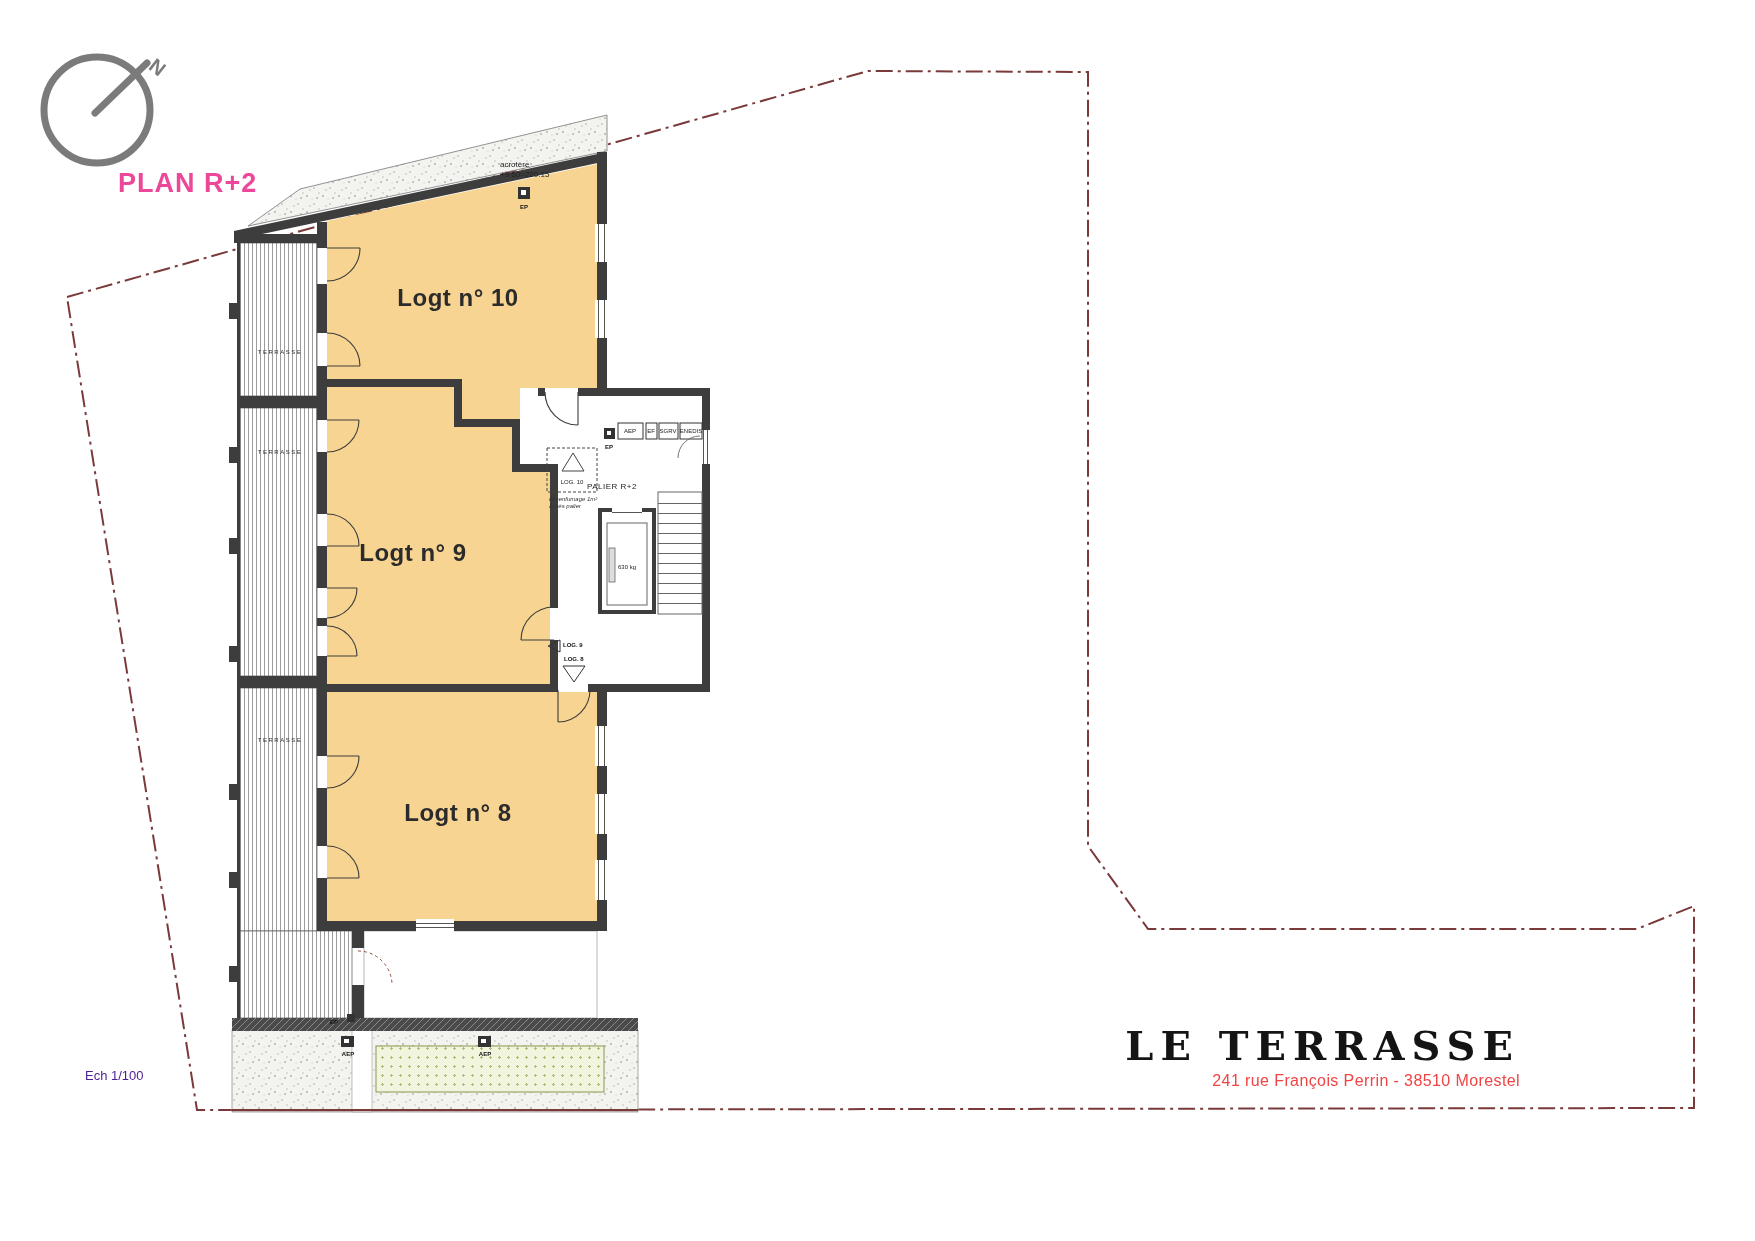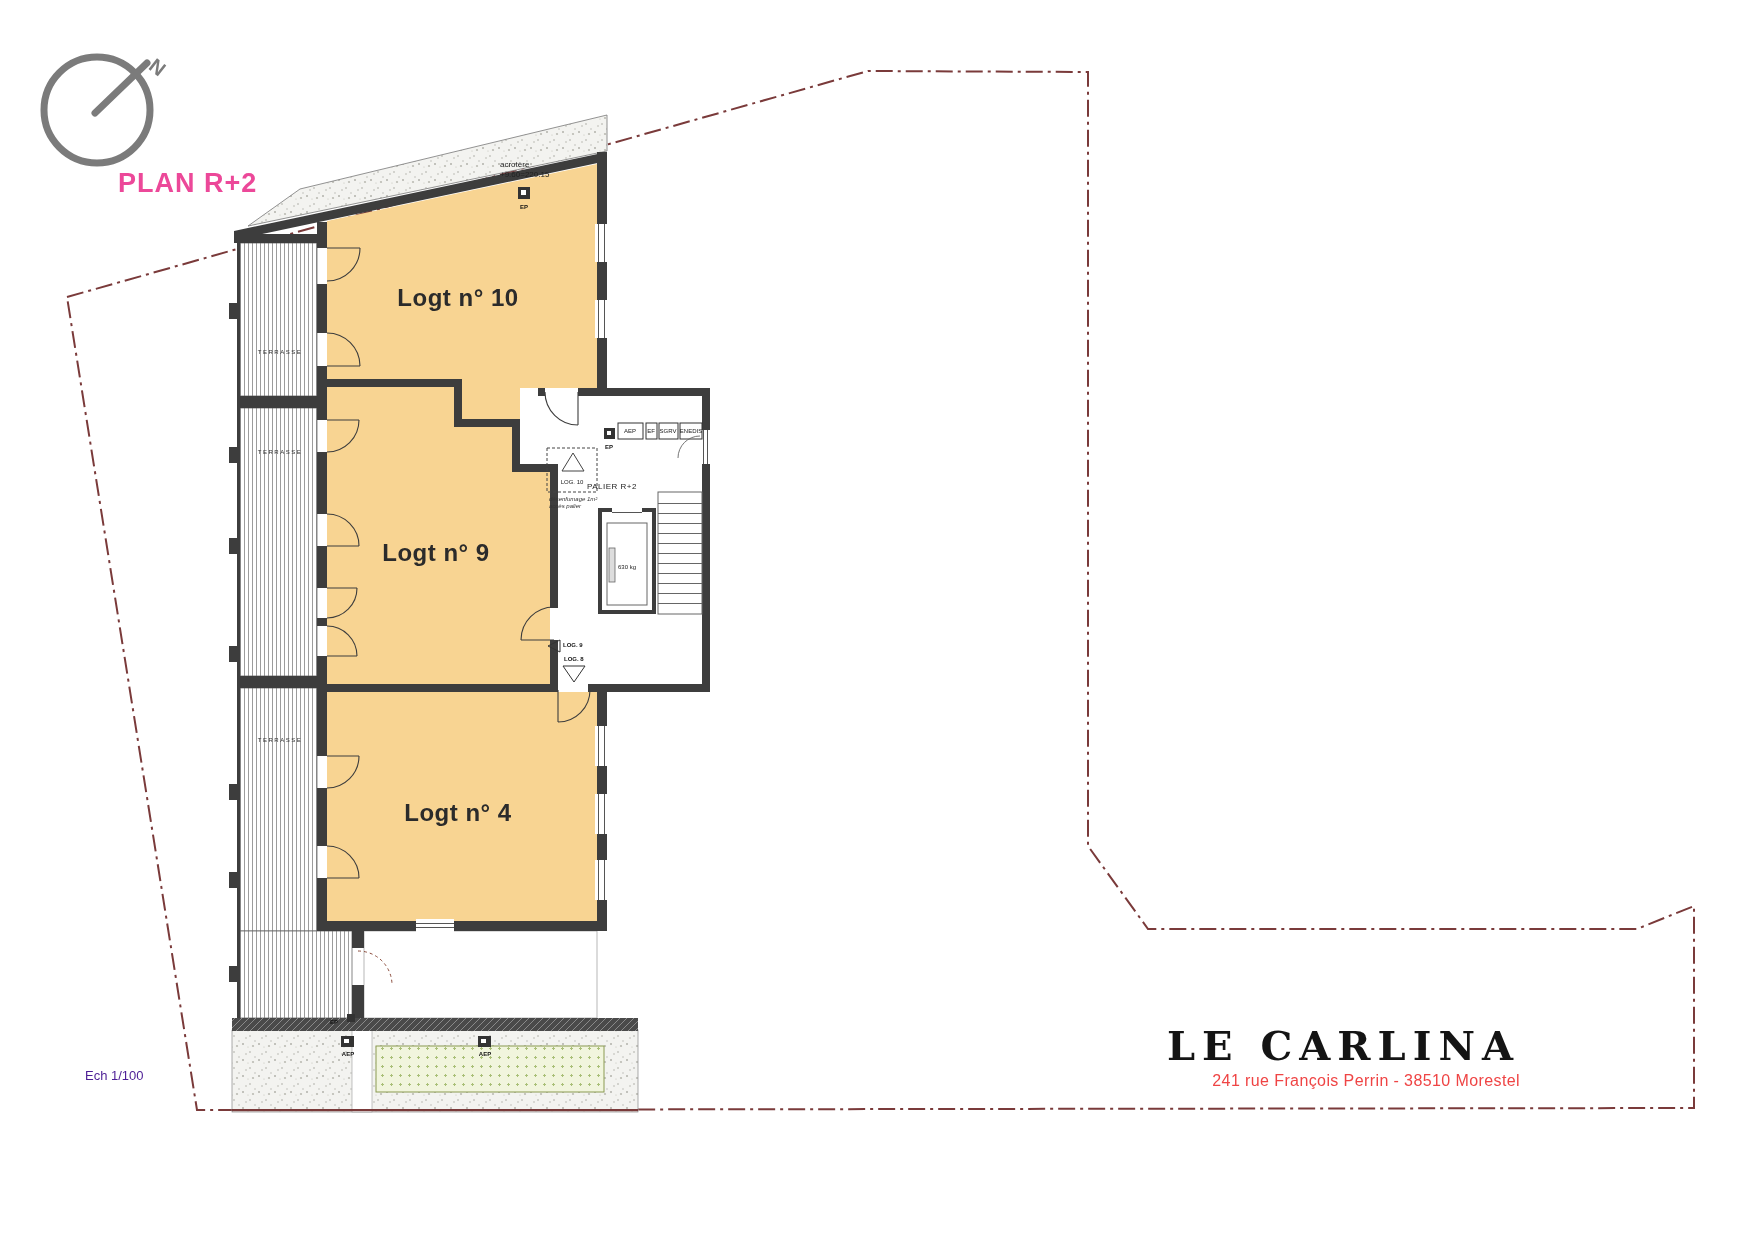--- a/index.html
+++ b/index.html
@@ -228,22 +228,22 @@
   <g stroke="#7b7b7b" fill="none">
     <circle cx="97" cy="110" r="53" stroke-width="7"></circle>
     <path d="M95 113 L147 63" stroke-width="7" stroke-linecap="round"></path>
   </g>
 </svg>
 
 <div class="lbl north-n" style="left:150px;top:56px;">N</div>
 <div class="lbl plan-title" style="left:118px;top:168px;">PLAN R+2</div>
 
 <div class="lbl apt center" style="left:458px;top:298px;">Logt n° 10</div>
-<div class="lbl apt center" style="left:436px;top:553px;">Logt n° 9</div>
-<div class="lbl apt center" style="left:458px;top:813px;">Logt n° 4</div>
+<div class="lbl apt center" style="left:413px;top:553px;">Logt n° 9</div>
+<div class="lbl apt center" style="left:458px;top:813px;">Logt n° 8</div>
 
 <div class="lbl terr center" style="left:280px;top:352px;">TERRASSE</div>
 <div class="lbl terr center" style="left:280px;top:452px;">TERRASSE</div>
 <div class="lbl terr center" style="left:280px;top:740px;">TERRASSE</div>
 
 <div class="lbl acro" style="left:500px;top:160px;width:112px;">
   <span>acrotère</span><br>
   <span>+9.60=220.15</span>
 </div>
 <div class="lbl tiny-b center" style="left:524px;top:207px;">EP</div>
@@ -263,16 +263,16 @@
 <div class="lbl tiny-b" style="left:563px;top:642px;">LOG. 9</div>
 <div class="lbl tiny-b" style="left:564px;top:656px;">LOG. 8</div>
 <div class="lbl tiny center" style="left:627px;top:567px;">630 kg</div>
 
 <div class="lbl tiny-b center" style="left:334px;top:1022px;">EP</div>
 <div class="lbl tiny-b center" style="left:348px;top:1054px;">AEP</div>
 <div class="lbl tiny-b center" style="left:485px;top:1054px;">AEP</div>
 
 <div class="lbl ech" style="left:85px;top:1068px;">Ech 1/100</div>
 
-<div class="lbl carlina right-anchor" style="right:235px;top:1022px;">LE CARLINA</div>
+<div class="lbl carlina right-anchor" style="right:235px;top:1022px;">LE TERRASSE</div>
 <div class="lbl addr right-anchor" style="right:235px;top:1072px;">241 rue François Perrin - 38510 Morestel</div>
 
 </div>
 
 </body></html>

